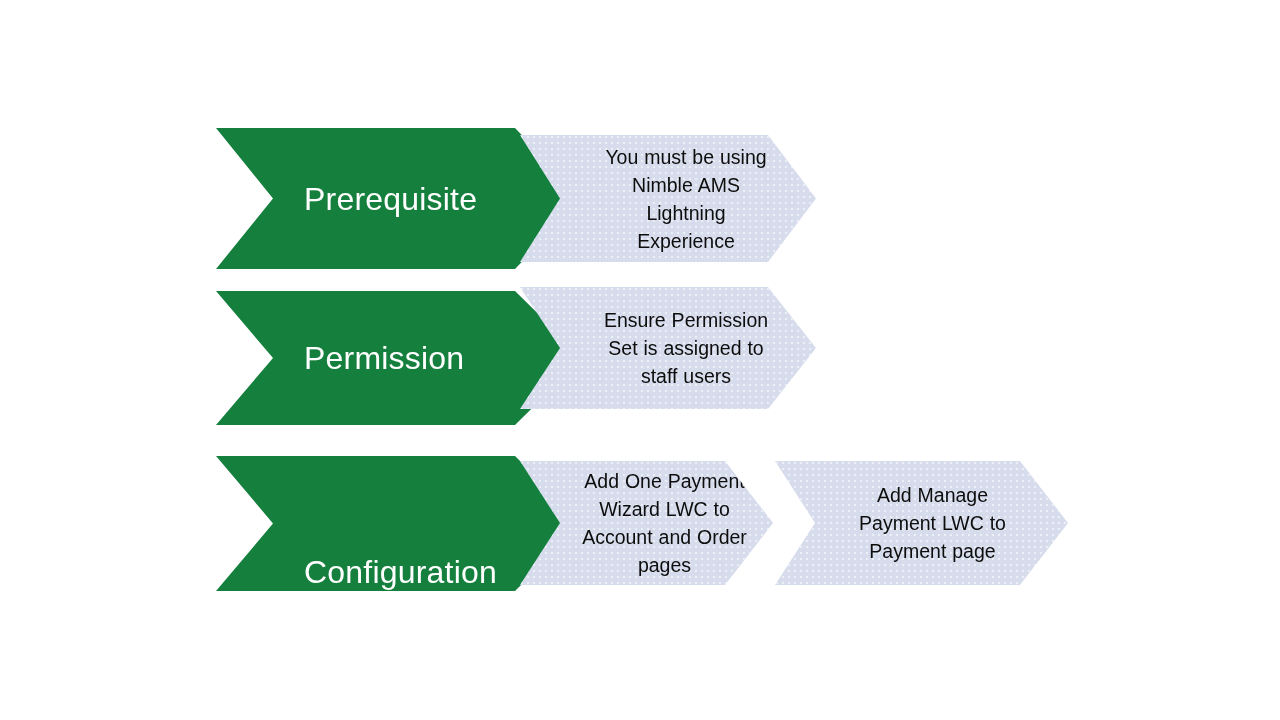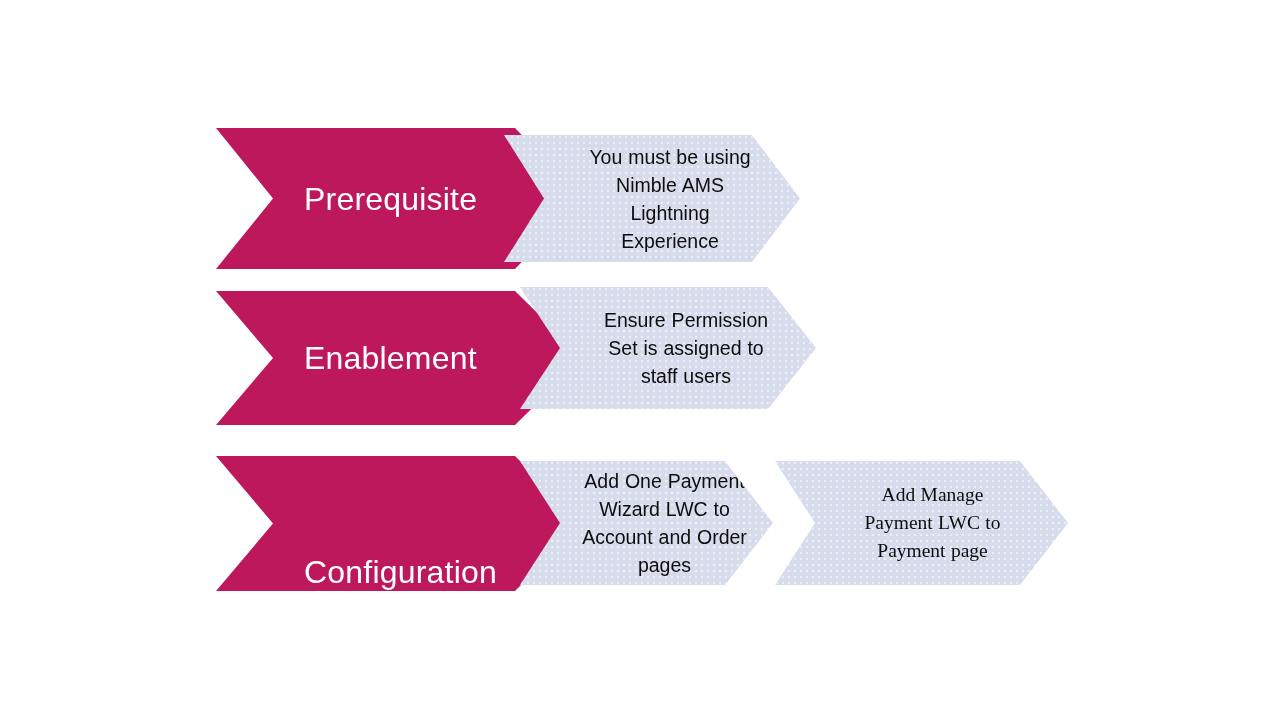--- a/index.html
+++ b/index.html
@@ -24,21 +24,21 @@
   }
   .chev {
     position: absolute;
     display: flex;
     align-items: center;
     box-sizing: border-box;
   }
 
   
   .chev-primary {
-    background: #be185d;
+    background: #15803d;
     -webkit-clip-path: polygon(0 0, calc(100% - 68px) 0, 100% 50%, calc(100% - 68px) 100%, 0 100%, 57px 50%);
     clip-path: polygon(0 0, calc(100% - 68px) 0, 100% 50%, calc(100% - 68px) 100%, 0 100%, 57px 50%);
   }
   .chev-primary .chev-label {
     color: #ffffff;
     font-size: 32px;
     line-height: 38px;
     font-weight: 400;
     white-space: nowrap;
     padding-left: 88px;
@@ -59,40 +59,39 @@
     font-size: 19.5px;
     line-height: 28px;
     text-align: center;
     width: 165px;
     margin-left: 36px;
     word-spacing: 0.5px;
   }
   .chev-secondary.narrow .chev-text {
     width: 175px;
     margin-left: 22px;
-    font-family: Liberation Serif, serif;
   }
 </style>
 </head>
 <body>
 
 <div id="canvas">
 
   <div class="row">
     <div class="chev chev-primary" style="left:216px; top:128px; width:367px; height:141px;">
       <span class="chev-label">Prerequisite</span>
     </div>
-    <div class="chev chev-secondary" style="left:504px; top:135px; width:296px; height:127px;">
+    <div class="chev chev-secondary" style="left:520px; top:135px; width:296px; height:127px;">
       <span class="chev-text">You must be using Nimble AMS Lightning Experience</span>
     </div>
   </div>
 
   <div class="row">
     <div class="chev chev-primary" style="left:216px; top:291px; width:367px; height:134px;">
-      <span class="chev-label">Enablement</span>
+      <span class="chev-label">Permission</span>
     </div>
     <div class="chev chev-secondary" style="left:520px; top:287px; width:296px; height:122px;">
       <span class="chev-text">Ensure Permission Set is assigned to staff users</span>
     </div>
   </div>
 
   <div class="row">
     <div class="chev chev-primary" style="left:216px; top:456px; width:367px; height:135px;align-items:flex-end;">
       <span class="chev-label">Configuration</span>
     </div>

